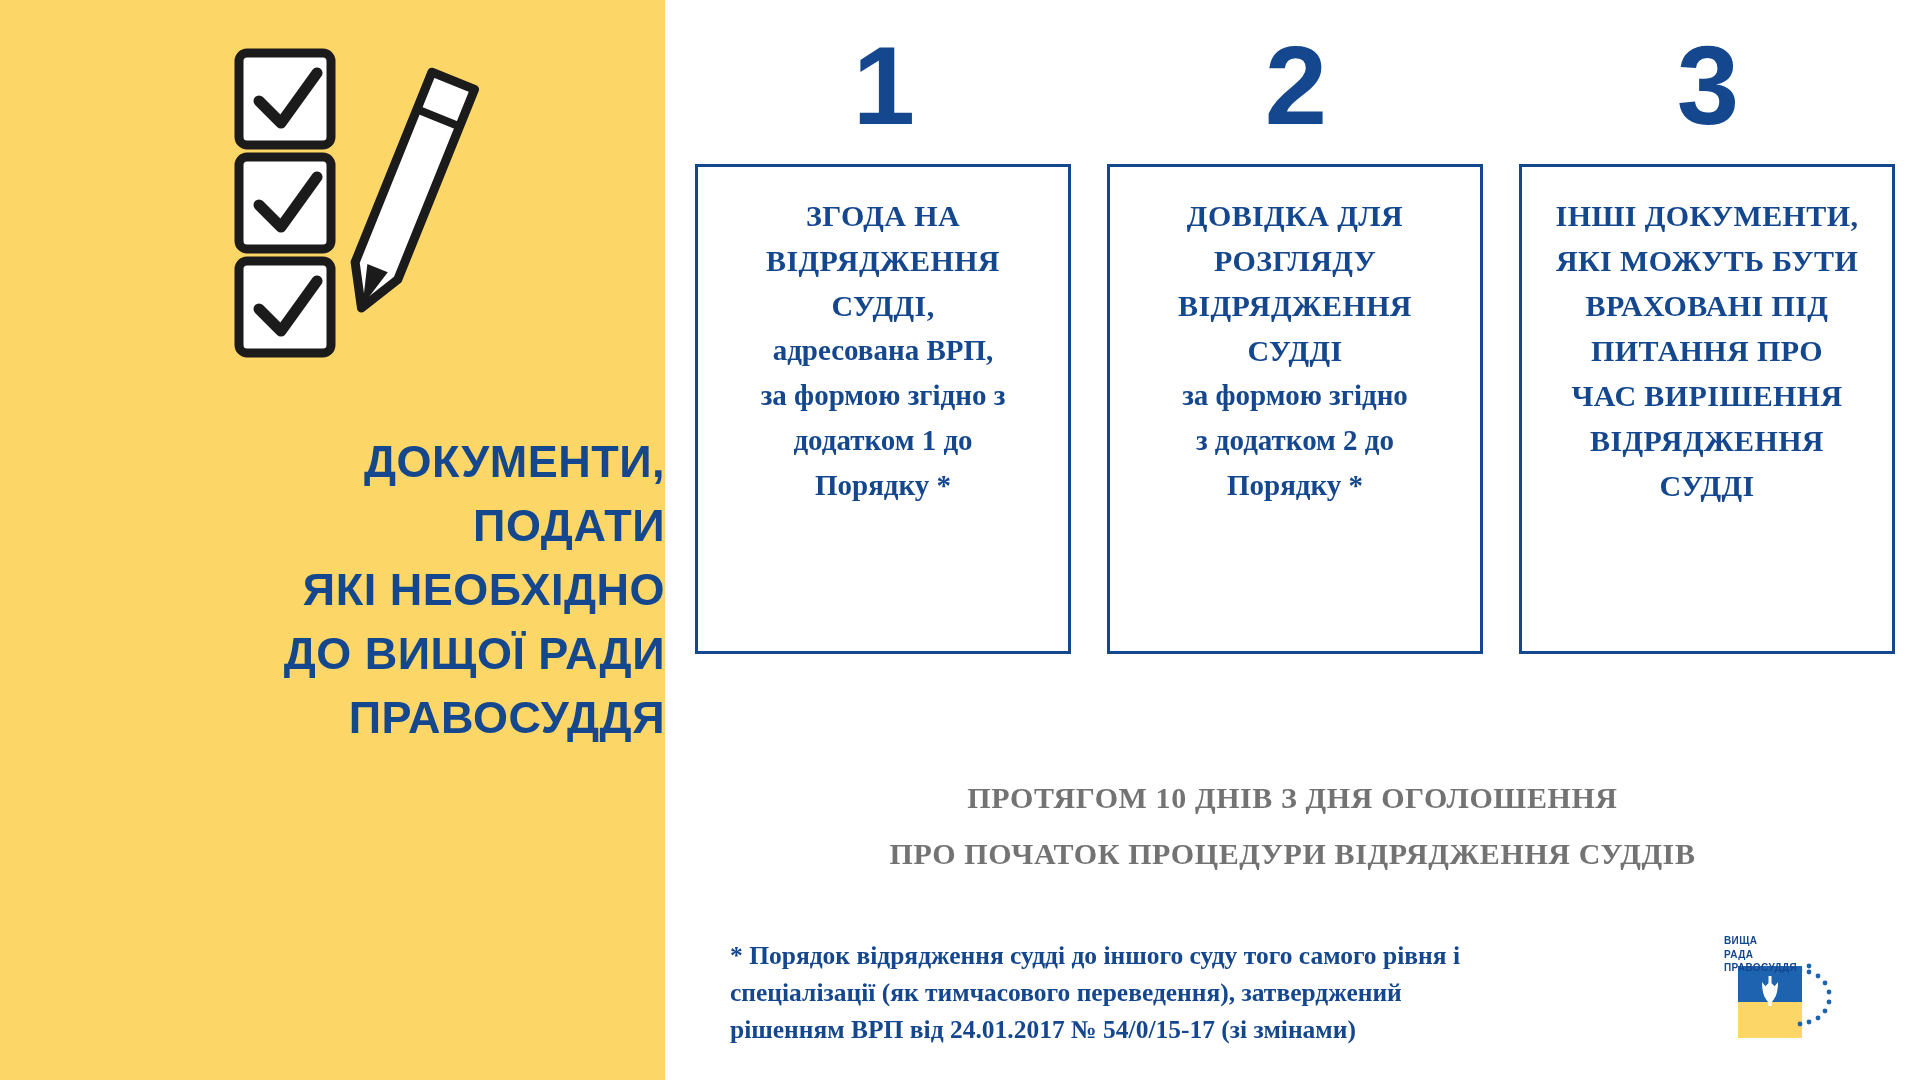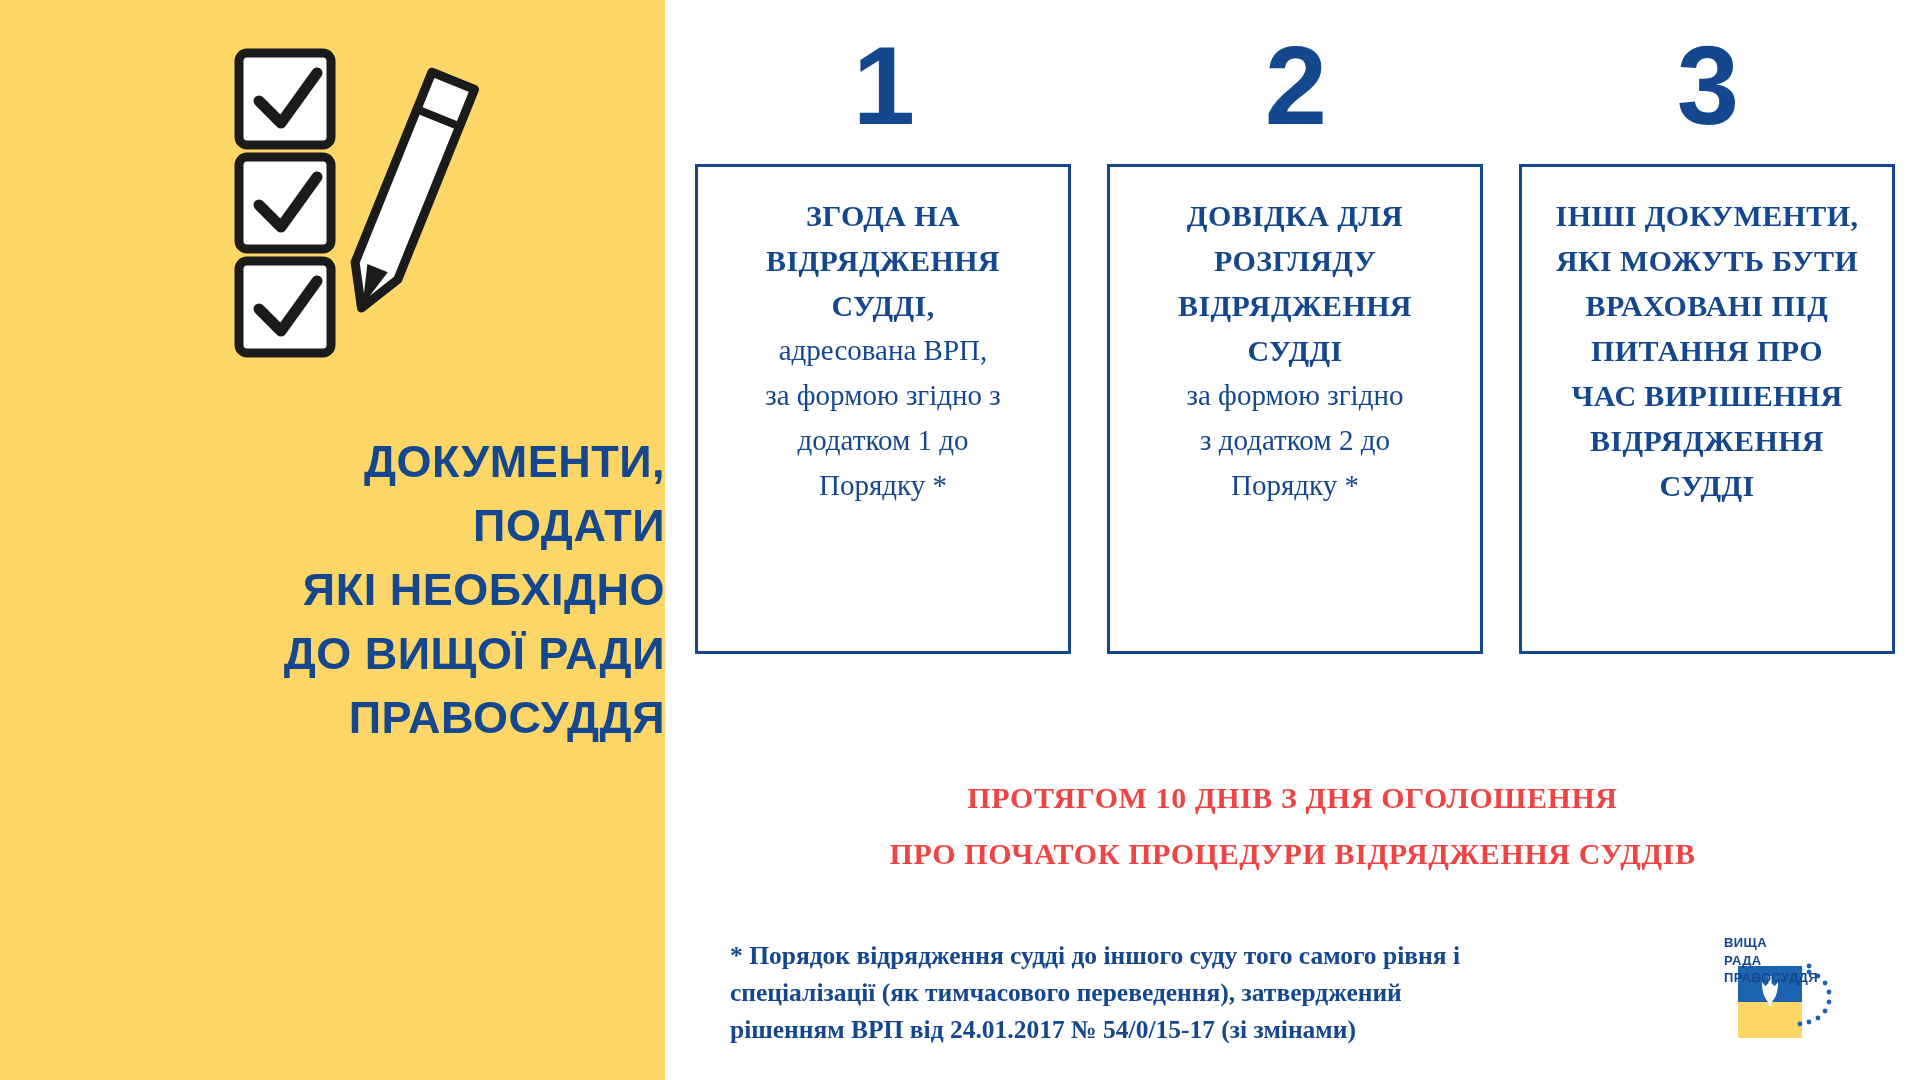--- a/index.html
+++ b/index.html
@@ -95,32 +95,32 @@
   .step-box .bold-line {
     font-family: "Liberation Serif", serif;
     font-weight: bold;
     font-size: 30px;
     line-height: 1.5;
     text-transform: uppercase;
     letter-spacing: 0.4px;
   }
   .step-box .normal-line {
     font-family: "Liberation Serif", serif;
-    font-weight: normal;
+    font-weight: bold;
     font-size: 29px;
     line-height: 1.55;
   }
 
   .deadline {
     position: absolute;
     left: 0;
     top: 770px;
     width: 1255px;
     text-align: center;
-    color: #ef4444;
+    color: #737373;
     font-family: "Liberation Serif", serif;
     font-weight: bold;
     font-size: 30px;
     line-height: 1.85;
     text-transform: uppercase;
     letter-spacing: 0.6px;
   }
 
   .footnote {
     position: absolute;
@@ -141,21 +141,21 @@
     width: 150px;
     height: 125px;
   }
   .logo-text {
     position: absolute;
     left: 14px;
     top: 4px;
     color: #14478e;
     font-family: "Liberation Sans", sans-serif;
     font-weight: bold;
-    font-size: 13px;
+    font-size: 10px;
     line-height: 1.35;
     letter-spacing: 0.4px;
   }
 </style>
 </head>
 <body>
 
 <div class="poster">
 
   <div class="left-panel">

